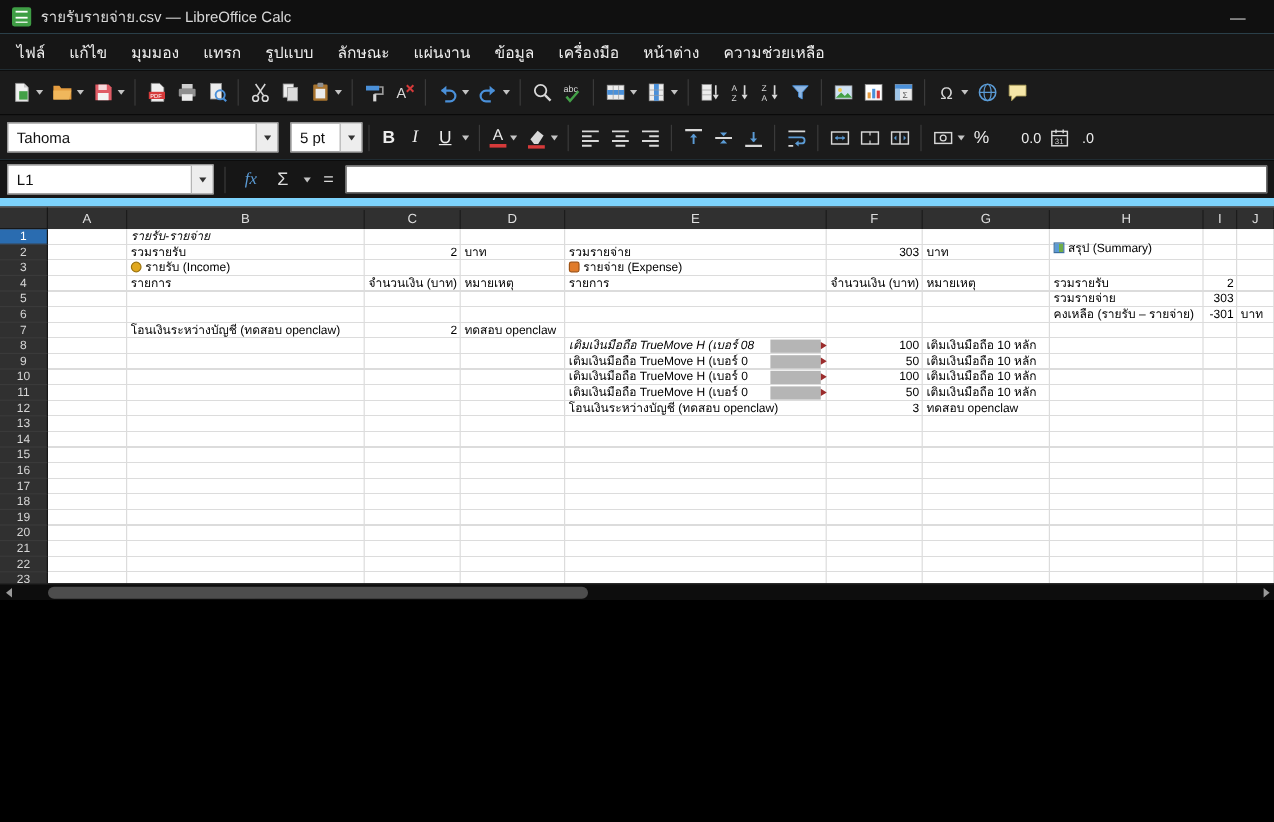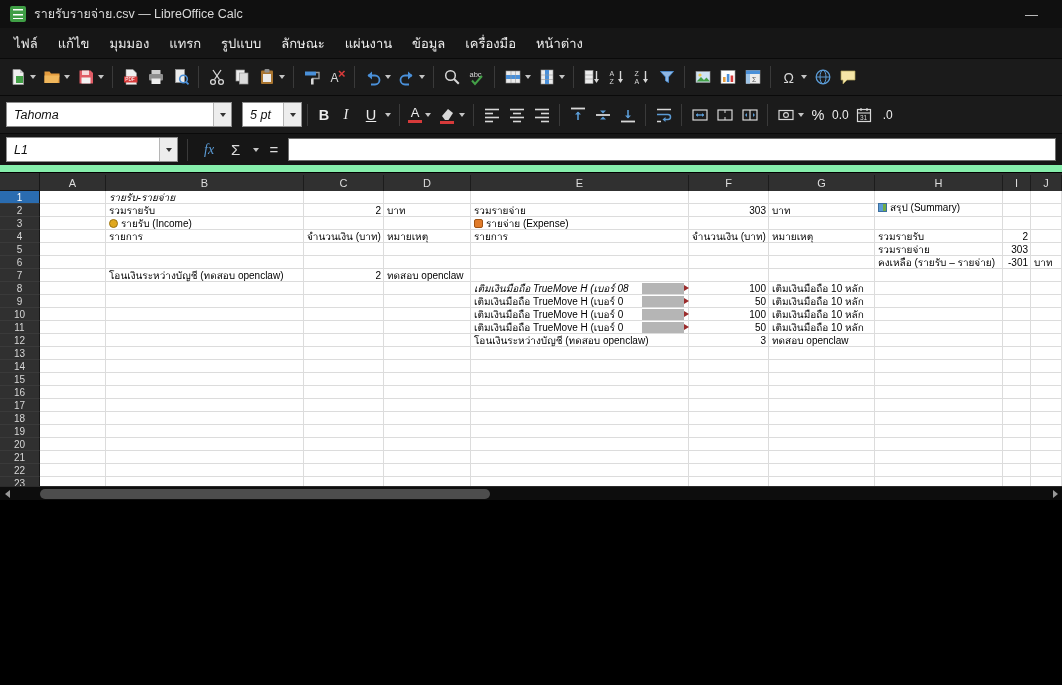--- a/index.html
+++ b/index.html
@@ -1,18 +1,18 @@
 <!DOCTYPE html>
 <html><head>
 <meta charset="utf-8">
 <style>
   * { margin:0; padding:0; box-sizing:border-box; }
   html,body { background:#000; }
   body { font-family:"Liberation Sans", sans-serif; }
-  .app { position:relative; width:1062px; height:500px; background:#86efac; overflow:hidden; }
+  .app { position:relative; width:1062px; height:500px; background:#7dd3fc; overflow:hidden; }
 
   
   .titlebar { position:absolute; top:0; left:0; right:0; height:28px; background:#101010; display:flex; align-items:center; padding:0 10px; }
   .calc-app-icon { width:16px; height:16px; background:#3f9e45; border-radius:2px; margin-right:8px; position:relative; flex:0 0 auto; }
   .calc-app-icon::after { content:""; position:absolute; left:3px; top:3px; right:3px; bottom:3px;
       background:
         linear-gradient(#fff,#fff) 0 0/100% 1.5px no-repeat,
         linear-gradient(#fff,#fff) 0 4.5px/100% 1.5px no-repeat,
         linear-gradient(#fff,#fff) 0 9px/100% 1.5px no-repeat; }
   .title-text { color:#d8d8d8; font-size:12.5px; }
@@ -25,21 +25,21 @@
   
   .toolbar { position:absolute; top:58px; left:0; right:0; height:37px; background:#1b1b1b; display:flex; align-items:center; padding:0 5px; border-top:1px solid #0a0a0a; }
   .tb-btn { display:flex; align-items:center; height:28px; padding:0 3px; border-radius:2px; }
   .icon { width:19px; height:19px; display:inline-flex; align-items:center; justify-content:center; }
   .icon svg { width:18px; height:18px; display:block; }
   .dd { width:0; height:0; border-left:3.5px solid transparent; border-right:3.5px solid transparent; border-top:4px solid #c4c4c4; margin-left:3px; }
   .tb-sep { width:1px; height:22px; background:#3a3a3a; margin:0 5px; flex:0 0 auto; }
 
   .formatbar { position:absolute; top:95px; left:0; right:0; height:38px; background:#1b1b1b; display:flex; align-items:center; padding:0 6px; border-top:1px solid #0a0a0a; overflow:hidden; }
   .combo { display:flex; align-items:center; background:#ffffff; border:1px solid #8d8d8d; height:25px; flex:0 0 auto; }
-  .combo .val { flex:1; padding:0 7px; font-size:12.5px; color:#111; white-space:nowrap; overflow:hidden;font-style:italic; }
+  .combo .val { flex:1; padding:0 7px; font-size:12.5px; color:#111; white-space:nowrap; overflow:hidden; }
   .combo .dd-box { width:18px; height:100%; display:flex; align-items:center; justify-content:center; border-left:1px solid #b5b5b5; background:#ededed; }
   .combo .dd-box .dd { border-top-color:#333; margin:0; }
   .txtbtn { color:#ececec; font-size:14.5px; min-width:22px; height:27px; display:flex; align-items:center; justify-content:center; padding:0 3px; }
   .bold-b { font-weight:bold; }
   .italic-i { font-style:italic; font-family:"Liberation Serif", serif; }
   .underline-u { text-decoration:underline; }
   .fc-stack { display:flex; flex-direction:column; align-items:center; justify-content:center; height:27px; }
   .fc-stack .fc-letter { color:#ececec; font-size:13px; line-height:13px; }
   .fc-bar { width:14px; height:3.5px; background:#d63a3a; margin-top:1px; }
 
@@ -94,20 +94,21 @@
       <span class="menu-item">ไฟล์</span>
       <span class="menu-item">แก้ไข</span>
       <span class="menu-item">มุมมอง</span>
       <span class="menu-item">แทรก</span>
       <span class="menu-item">รูปแบบ</span>
       <span class="menu-item">ลักษณะ</span>
       <span class="menu-item">แผ่นงาน</span>
       <span class="menu-item">ข้อมูล</span>
       <span class="menu-item">เครื่องมือ</span>
       <span class="menu-item">หน้าต่าง</span>
+      <span class="menu-item">ความช่วยเหลือ</span>
     </div>
 
   <div class="toolbar" id="main-toolbar">
       <span class="tb-btn">
         <span class="icon">
           <svg viewBox="0 0 18 18" xmlns="http://www.w3.org/2000/svg">
             <path d="M4 1.5h7l3.5 3.5v11.5H4z" fill="#f0f0f0" stroke="#999" stroke-width=".8"></path>
             <path d="M11 1.5V5h3.5z" fill="#c9c9c9"></path>
             <rect x="7" y="8" width="7" height="7" fill="#43a047"></rect>
           </svg>
@@ -511,21 +512,21 @@
     <span class="tb-btn">
       <span class="icon">
           <svg viewBox="0 0 18 18" xmlns="http://www.w3.org/2000/svg">
             <rect x="2" y="4.5" width="14" height="9" fill="none" stroke="#d8d8d8" stroke-width="1.2"></rect>
             <circle cx="9" cy="9" r="2.4" fill="none" stroke="#d8d8d8" stroke-width="1.1"></circle>
           </svg>
         </span>
       <span class="dd"></span>
     </span>
     <span class="txtbtn">%</span>
-    <span class="txtbtn" style="font-size:12px;">0.0</span>
+    <span class="txtbtn" style="font-size:12px;margin-left:19px;">0.0</span>
     <span class="tb-btn">
         <span class="icon">
           <svg viewBox="0 0 18 18" xmlns="http://www.w3.org/2000/svg">
             <rect x="2.5" y="3.5" width="13" height="12" fill="none" stroke="#d8d8d8" stroke-width="1.2"></rect>
             <line x1="2.5" y1="7" x2="15.5" y2="7" stroke="#d8d8d8" stroke-width="1.1"></line>
             <line x1="6" y1="2" x2="6" y2="5" stroke="#d8d8d8" stroke-width="1.2"></line>
             <line x1="12" y1="2" x2="12" y2="5" stroke="#d8d8d8" stroke-width="1.2"></line>
             <text x="5" y="14" font-size="6.5" fill="#d8d8d8">31</text>
           </svg>
         </span>

